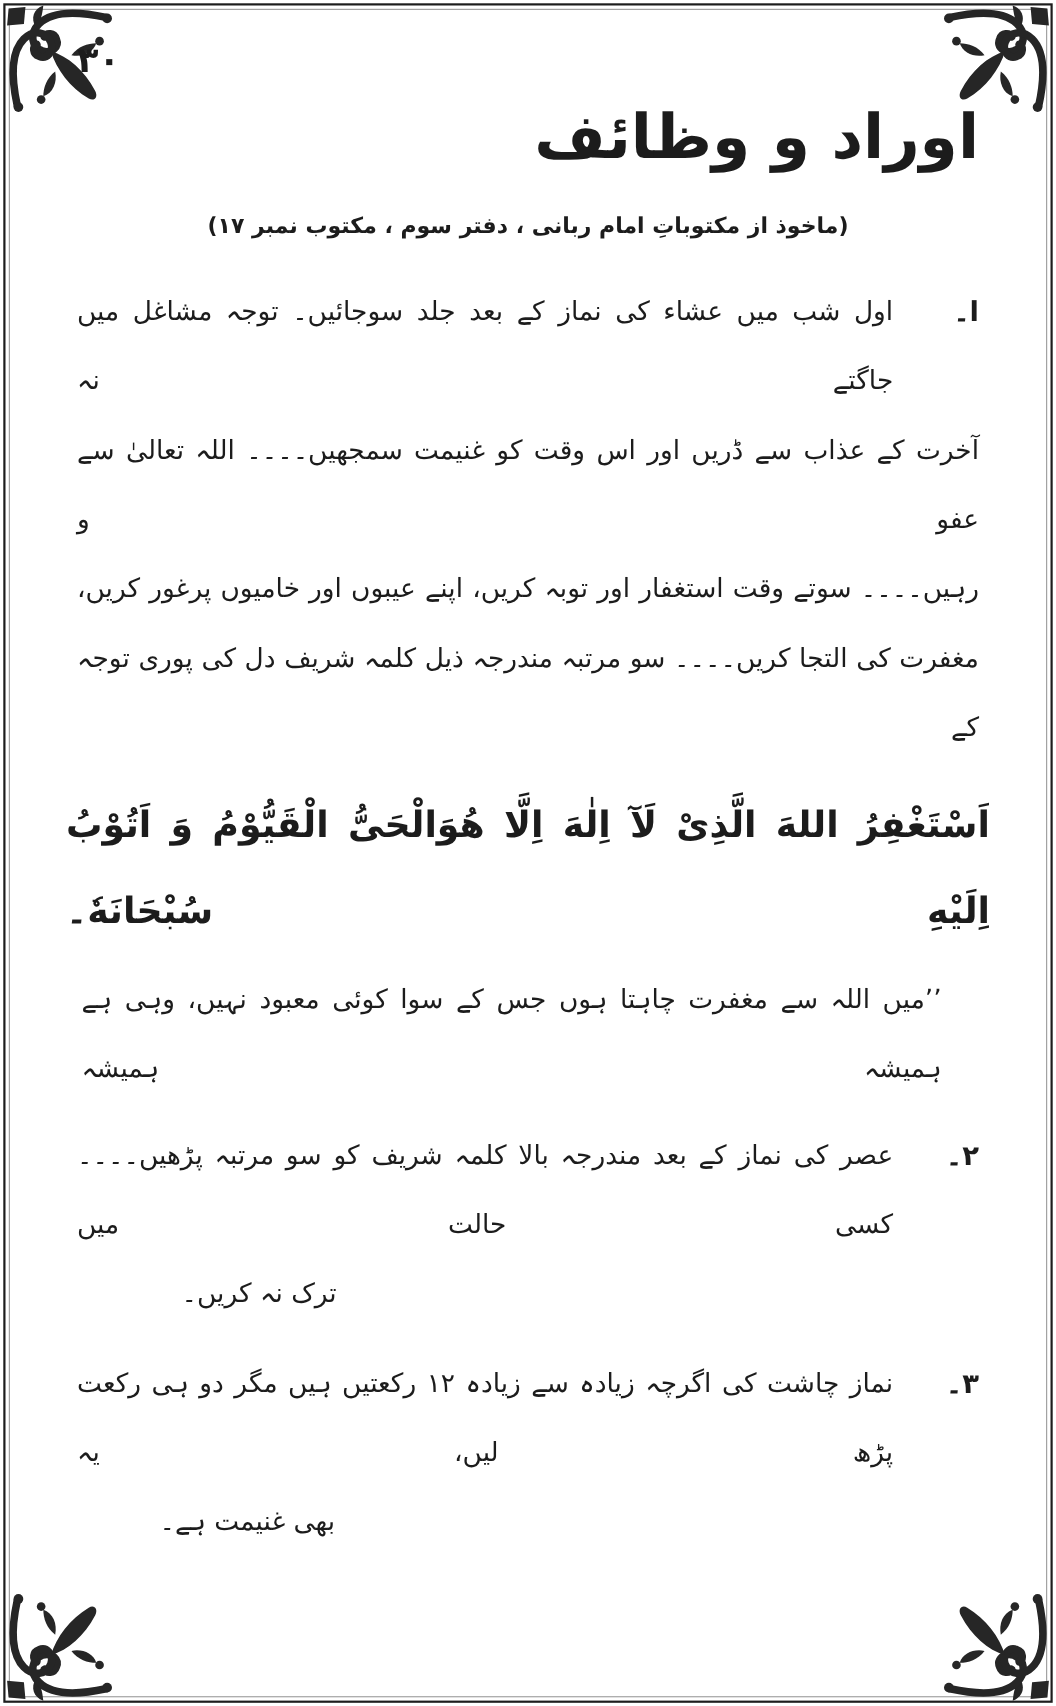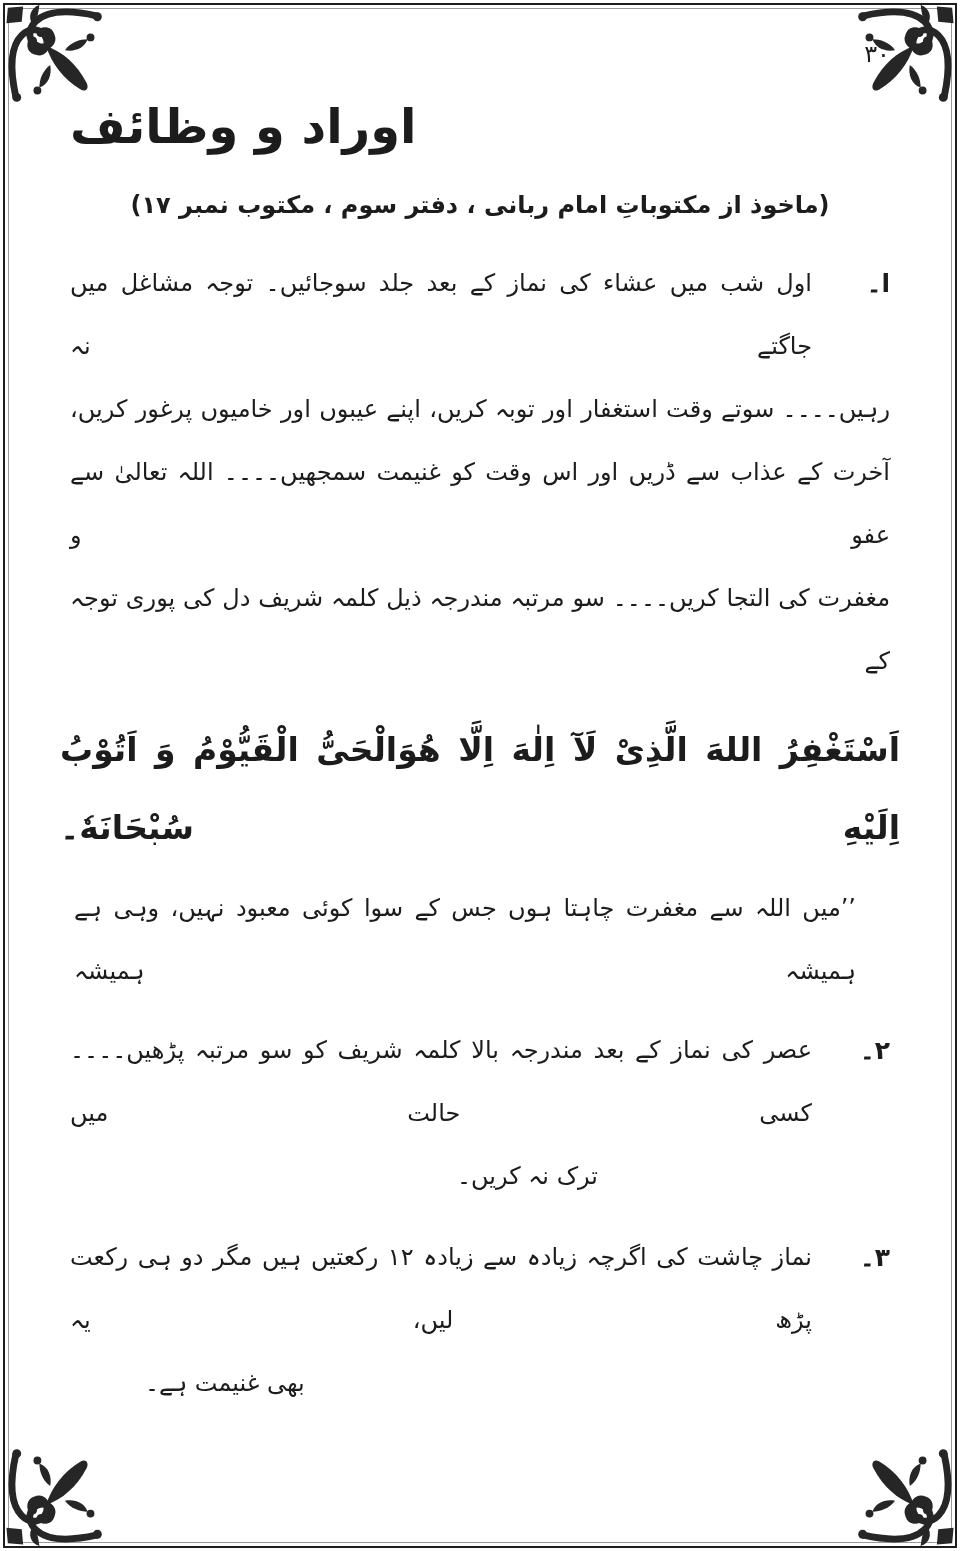--- a/index.html
+++ b/index.html
@@ -28,52 +28,52 @@
   .corner.tr { top:2px;  right:2px;  transform:scaleX(-1); }
   .corner.bl { bottom:2px; left:2px; transform:scaleY(-1); }
   .corner.br { bottom:2px; right:2px; transform:scale(-1,-1); }
 
   .content {
     position:relative;
     padding:34px 70px 0 70px;
     direction:rtl;
   }
   .page-number {
-    text-align:right;
-    font-size:24px; font-weight:normal;
+    text-align:left;
+    font-size:32px; font-weight:bold;
     line-height:40px;
     margin-bottom:16px;
   }
   .title {
-    text-align:left;
-    font-size:48px; font-weight:bold;
+    text-align:right;
+    font-size:56px; font-weight:bold;
     line-height:72px;
     margin:0 0 24px 0;
   }
   .subtitle {
     text-align:center;
-    font-size:24px; font-weight:bold;
+    font-size:20px; font-weight:bold;
     line-height:38px;
     margin-bottom:28px;
   }
   .item { margin-bottom:18px; }
   .first-row { display:flex; }
   .marker {
     flex:0 0 78px;
     font-size:25px; line-height:63px;
     font-weight:bold;
   }
   .bline {
     font-size:24px;
     line-height:63px;
   }
   .fill { text-align:justify; text-align-last:justify; }
   .first-row .bline { flex:1 1 auto; }
   .end-sath  { text-align:left; margin-left:72px;  }
-  .end-tark  { text-align:center; margin-left:95px;  }
+  .end-tark  { text-align:left; margin-left:95px;  }
   .end-ghan  { text-align:left; margin-left:75px;  }
   .dua {
     font-size:33px; font-weight:bold;
     line-height:78px;
     margin:4px -10px 10px -10px;
     text-align:justify; text-align-last:justify;
   }
   .translation { margin:0 34px 16px 4px; }
 </style>
 </head>
@@ -111,22 +111,22 @@
   <div class="content">
     <div class="page-number">۳۰</div>
     <h1 class="title">اوراد و وظائف</h1>
     <div class="subtitle">(ماخوذ از مکتوباتِ امام ربانی ، دفتر سوم ، مکتوب نمبر ۱۷)</div>
 
     <div class="item">
       <div class="first-row">
         <span class="marker">ا۔</span>
         <span class="bline fill">اول شب میں عشاء کی نماز کے بعد جلد سوجائیں۔ توجہ مشاغل میں جاگتے نہ</span>
       </div>
+      <div class="bline fill">آخرت کے عذاب سے ڈریں اور اس وقت کو غنیمت سمجھیں۔۔۔۔ اللہ تعالیٰ سے عفو و</div>
       <div class="bline fill">رہیں۔۔۔۔ سوتے وقت استغفار اور توبہ کریں، اپنے عیبوں اور خامیوں پرغور کریں،</div>
-      <div class="bline fill">آخرت کے عذاب سے ڈریں اور اس وقت کو غنیمت سمجھیں۔۔۔۔ اللہ تعالیٰ سے عفو و</div>
       <div class="bline fill">مغفرت کی التجا کریں۔۔۔۔ سو مرتبہ مندرجہ ذیل کلمہ شریف دل کی پوری توجہ کے</div>
     </div>
 
     <div class="dua">اَسْتَغْفِرُ اللهَ الَّذِیْ لَآ اِلٰهَ اِلَّا هُوَالْحَیُّ الْقَیُّوْمُ وَ اَتُوْبُ اِلَیْهِ سُبْحَانَهٗ۔</div>
 
     <div class="translation">
       <div class="bline fill">’’میں اللہ سے مغفرت چاہتا ہوں جس کے سوا کوئی معبود نہیں، وہی ہے ہمیشہ ہمیشہ</div>
     </div>
 
     <div class="item">

